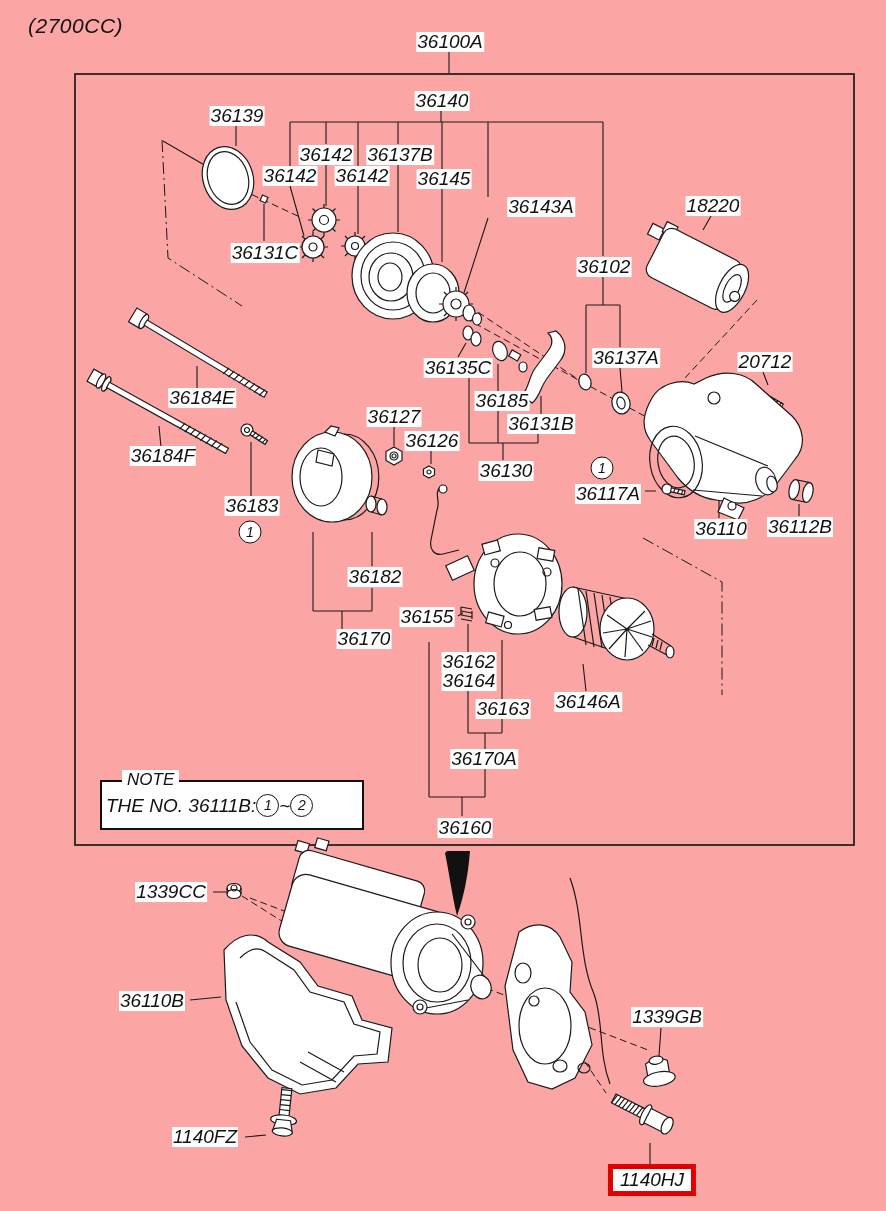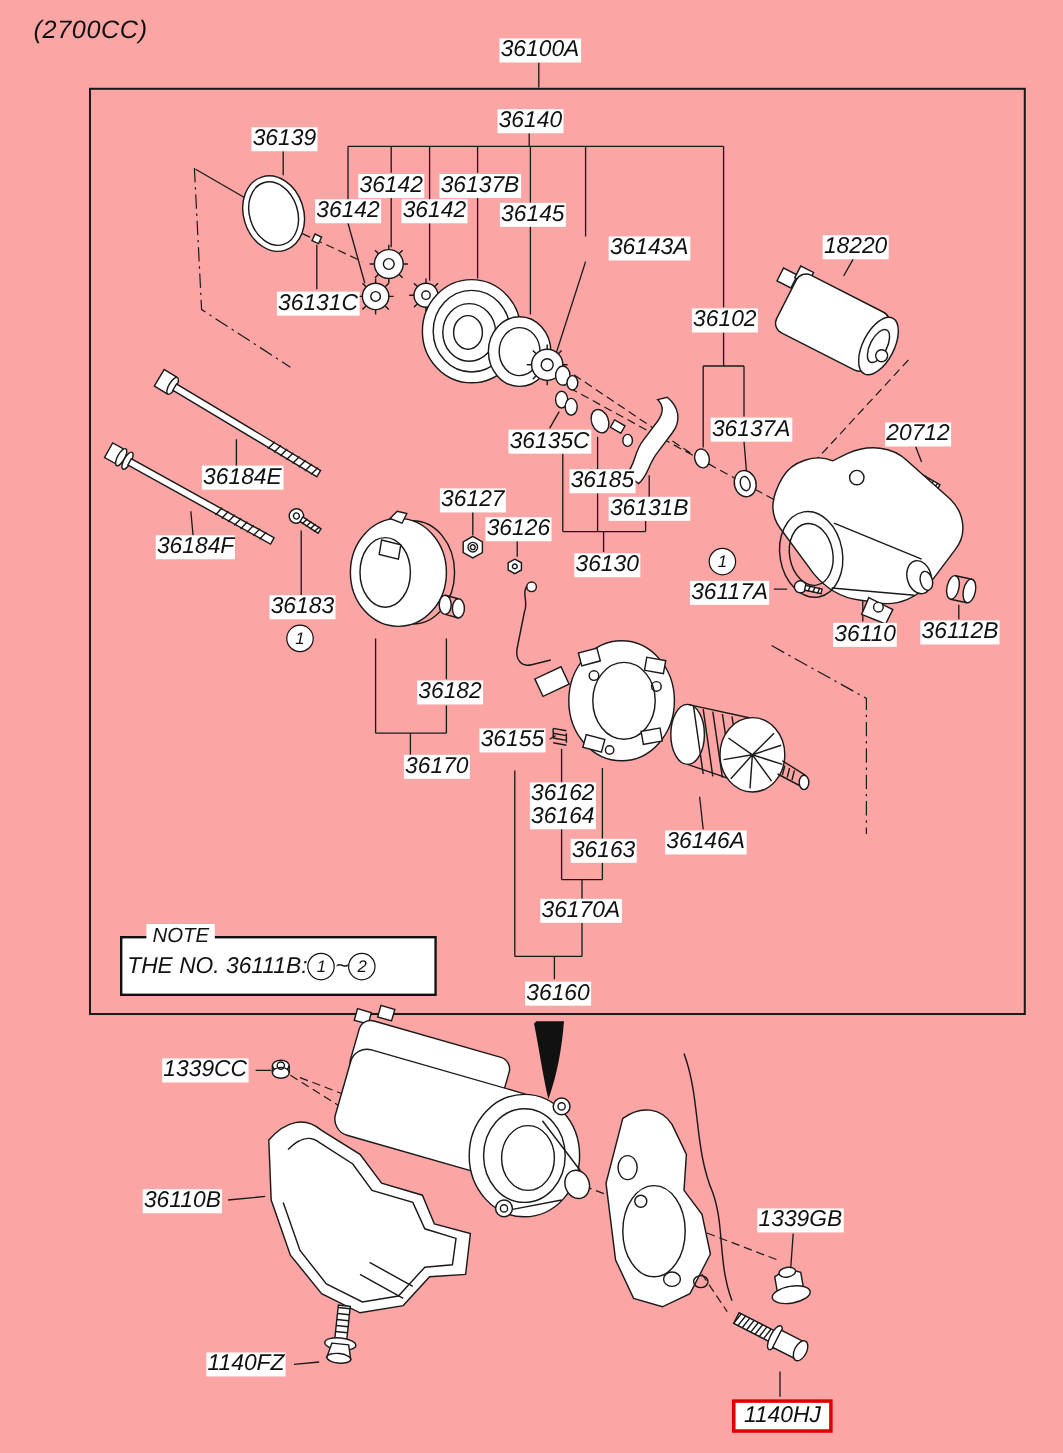--- a/index.html
+++ b/index.html
@@ -2,21 +2,21 @@
 <html><head>
 <meta charset="utf-8">
 <style>
   html,body{margin:0;padding:0;background:#fff;}
   #stage{position:relative;width:886px;height:1211px;background:#fca5a5;overflow:hidden;
          font-family:"Liberation Sans",sans-serif;color:#111;font-style:italic;}
   #art{position:absolute;left:0;top:0;}
   .page-title{position:absolute;left:28px;top:14px;font-size:21px;letter-spacing:0.5px;}
   .part-label{position:absolute;transform:translate(-50%,-50%);font-size:19px;
               white-space:nowrap;background:#fff;padding:0 1px;line-height:1.05;}
-  .part-label.boxed{border:3px solid #f97316;padding:1px 7px;}
+  .part-label.boxed{border:5px solid #f97316;padding:1px 7px;}
   .circle-marker{position:absolute;transform:translate(-50%,-50%);width:21px;height:21px;
                  border:1.6px solid #111;border-radius:50%;font-size:14px;line-height:21px;
                  text-align:center;background:#fff;}
   .note-box{position:absolute;left:100px;top:780px;width:260px;height:46px;
             border:2px solid #111;background:#fff;}
   .note-title{position:absolute;top:-12px;left:20px;background:#fff;padding:0 5px;font-size:17px;}
   .note-content{position:absolute;left:4px;top:12px;display:flex;align-items:center;gap:0;
                 font-size:19px;white-space:nowrap;}
   .note-circle{display:inline-block;width:21px;height:21px;border:1.6px solid #111;
                border-radius:50%;font-size:14px;line-height:21px;text-align:center;}

